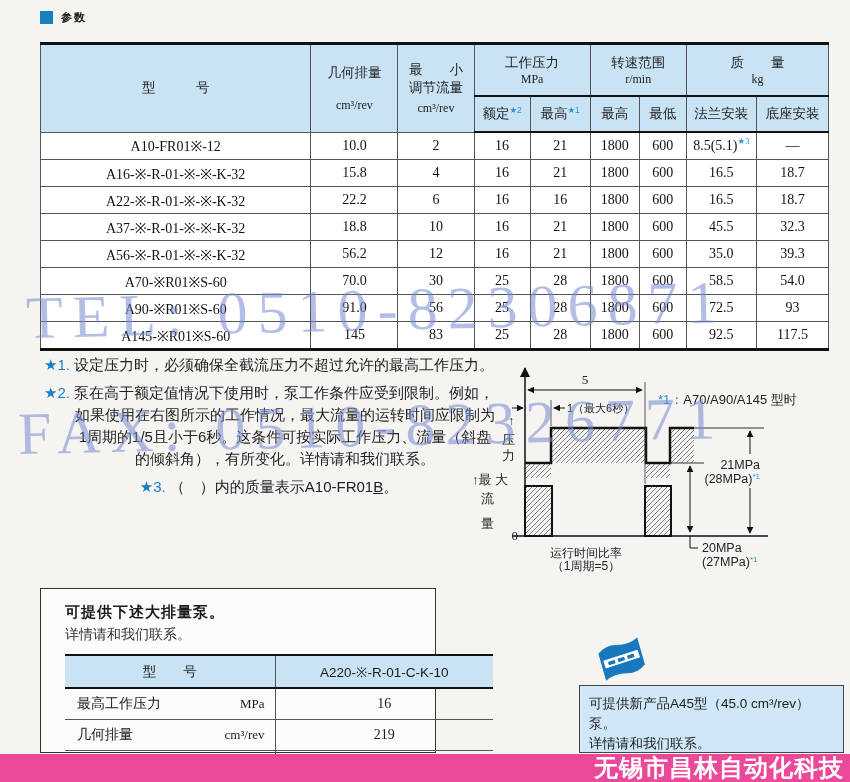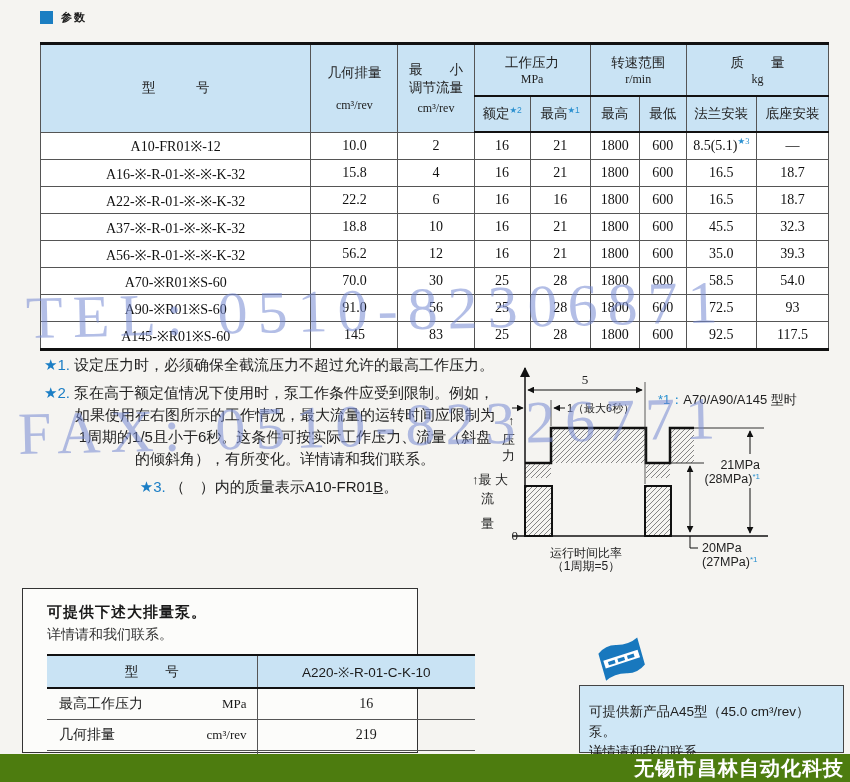--- a/index.html
+++ b/index.html
@@ -40,21 +40,21 @@
   .fn .u{text-decoration:underline;}
 
   
   .diagram{position:absolute;left:468px;top:356px;width:382px;height:218px;}
   .diagram text{font-family:"Liberation Sans",sans-serif;fill:#222;}
   .diagram .num{font-family:"Liberation Serif",serif;}
   .diagram .sbl{fill:#2a90d0;}
 
   
   .big-pump-box{
-    position:absolute;left:22px;top:588px;width:396px;height:165px;
+    position:absolute;left:40px;top:588px;width:396px;height:165px;
     border:1.2px solid #333;background:#fcfcfa;box-sizing:border-box;
     padding:14px 22px 0 24px;
   }
   .bp-title{font-size:15px;font-weight:bold;letter-spacing:1px;}
   .bp-sub{font-size:14px;margin-top:4px;color:#333;}
   .mini-table{
     width:428px;margin-top:10px;border-collapse:collapse;table-layout:fixed;
     border-top:2.5px solid #111;border-bottom:2.5px solid #111;
   }
   .mini-table th{background:#c9e3f4;font-weight:normal;font-size:13.5px;height:29px;border-bottom:2px solid #111;}
@@ -64,28 +64,28 @@
   .mini-table td.lab-cell{padding:0 10px 0 12px;}
   .mini-table .lab-wrap{display:flex;justify-content:space-between;align-items:center;}
   .mini-table .unit{font-family:"Liberation Serif",serif;font-size:13px;}
   .mini-table td.val-cell{text-align:center;font-family:"Liberation Serif",serif;}
 
   
   .brand-logo{position:absolute;left:590px;top:634px;}
   .a45-box{
     position:absolute;left:579px;top:685px;width:265px;height:68px;
     background:#cfe7f6;border:1.2px solid #444;box-sizing:border-box;
-    padding:16px 9px;font-size:13.5px;line-height:20px;color:#222;
+    padding:8px 9px;font-size:13.5px;line-height:20px;color:#222;
   }
 
   
   .footer-bar{
     position:absolute;left:0;top:754px;width:850px;height:28px;
-    background:#4d7c0f;color:#fff;display:flex;align-items:center;justify-content:flex-end;
-    font-size:20px;font-weight:bold;letter-spacing:1px;padding-right:6px;box-sizing:border-box;
+    background:#ec4899;color:#fff;display:flex;align-items:center;justify-content:flex-end;
+    font-size:24px;font-weight:bold;letter-spacing:1px;padding-right:6px;box-sizing:border-box;
   }
 
   
   .wm{
     position:absolute;white-space:nowrap;pointer-events:none;z-index:9;
     font-family:"Liberation Serif",serif;font-size:60px;letter-spacing:10px;
     color:rgba(116,136,210,0.55);transform:rotate(-1.3deg);
   }
   .wm-tel{left:26px;top:276px;}
   .wm-fax{left:18px;top:392px;}

